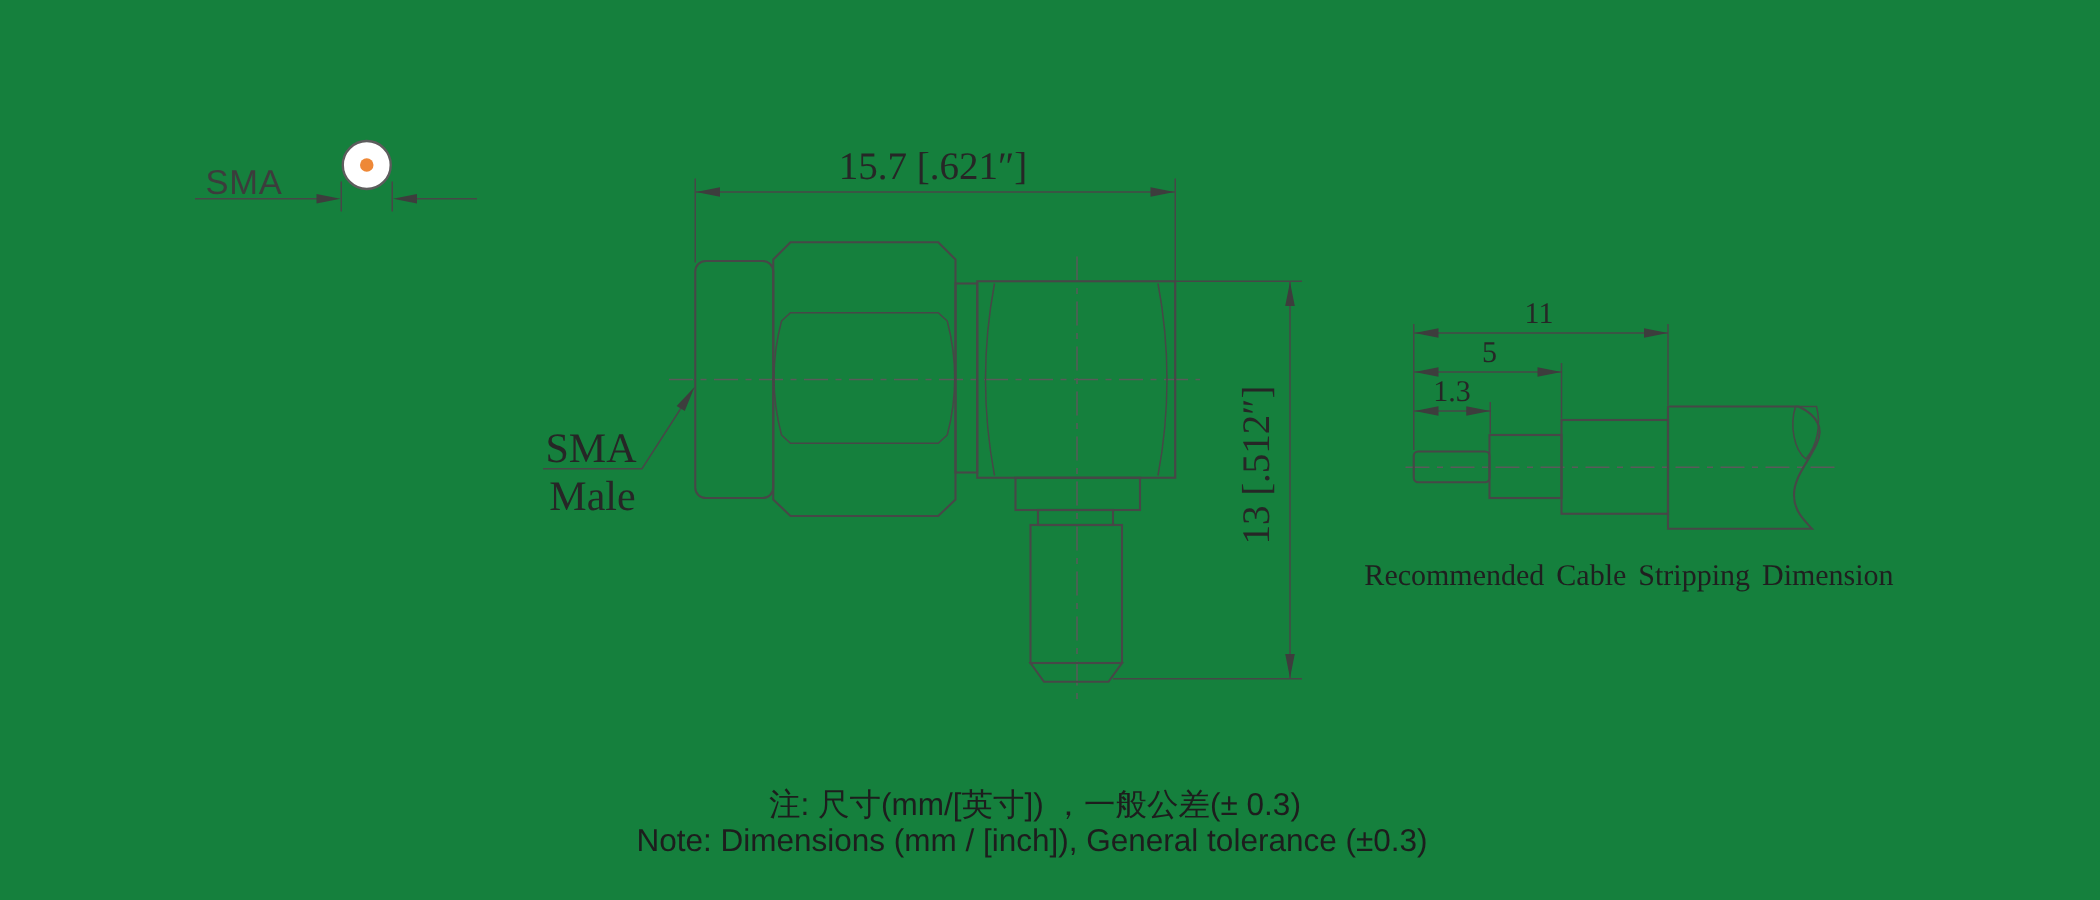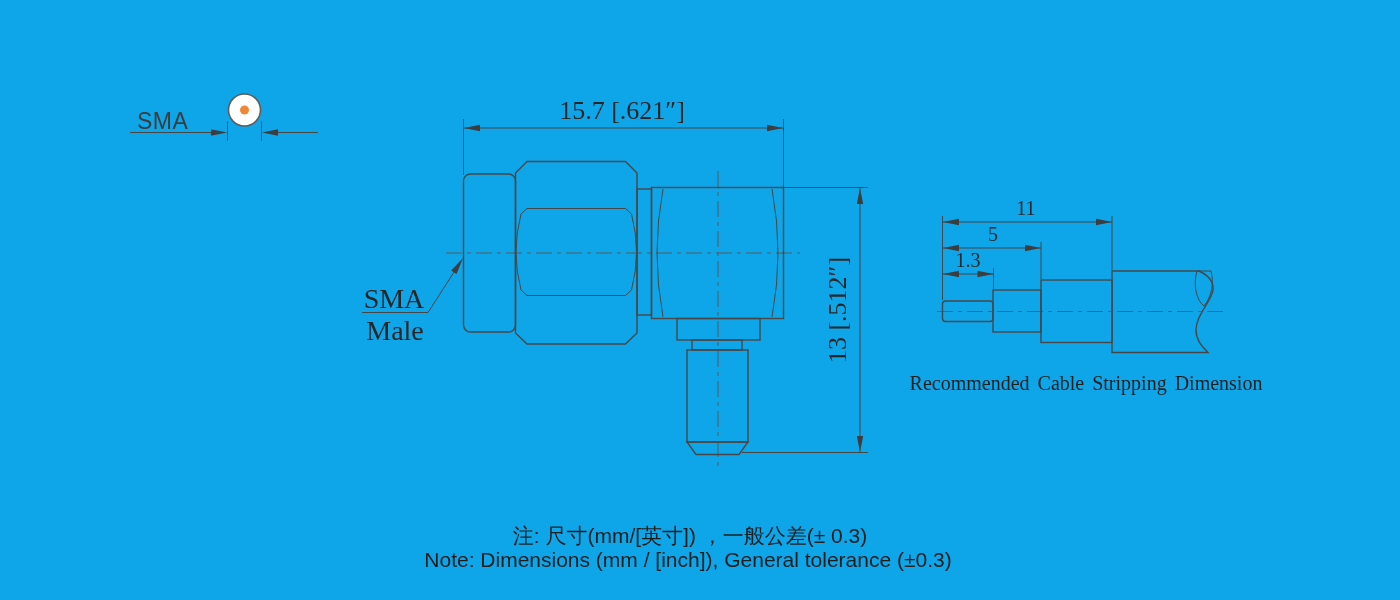--- a/index.html
+++ b/index.html
@@ -1,16 +1,16 @@
 <!DOCTYPE html>
 <html><head>
 <meta charset="utf-8">
 <style>
   html,body{margin:0;padding:0;background:#ffffff;}
-  .canvas{position:relative;width:1400px;height:600px;background:#0ea5e9;overflow:hidden;}
+  .canvas{position:relative;width:1400px;height:600px;background:#15803d;overflow:hidden;}
   svg{position:absolute;left:0;top:0;}
   .obj{stroke:#474747;stroke-width:1.4;fill:none;}
   .thin{stroke:#474747;stroke-width:1;fill:none;}
   .cl{stroke:#5a5a5a;stroke-width:1;fill:none;stroke-dasharray:16 5 4 5;}
   .arr{fill:#3d3d3d;stroke:none;}
   .dim-text{font-family:"Liberation Serif","DejaVu Serif",serif;font-size:26px;fill:#262626;}
   .dim-small{font-family:"Liberation Serif","DejaVu Serif",serif;font-size:20px;fill:#262626;}
   .leader-text{font-family:"Liberation Serif","DejaVu Serif",serif;font-size:28px;fill:#262626;}
   .caption{font-family:"Liberation Serif","DejaVu Serif",serif;font-size:20px;fill:#1f1f1f;word-spacing:3px;}
   .sans-label{font-family:"Liberation Sans","DejaVu Sans",sans-serif;font-size:23px;fill:#3c3c3c;letter-spacing:.5px;}

